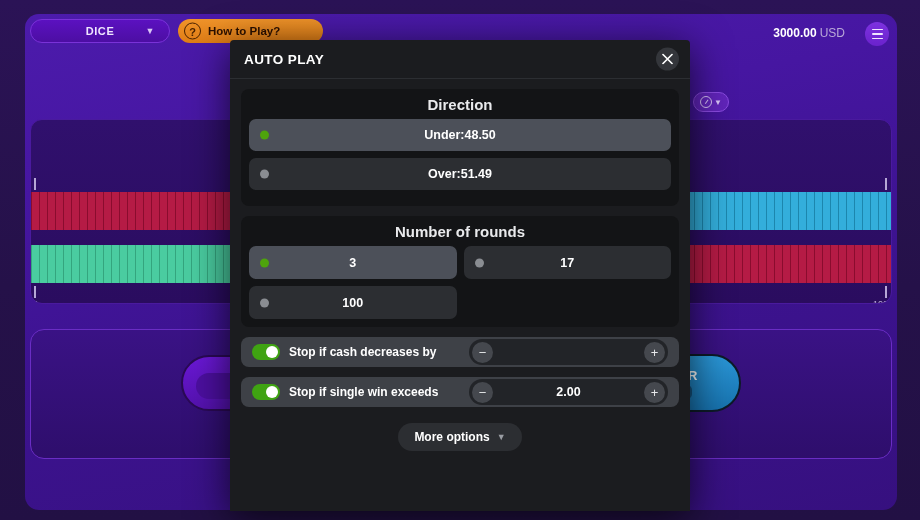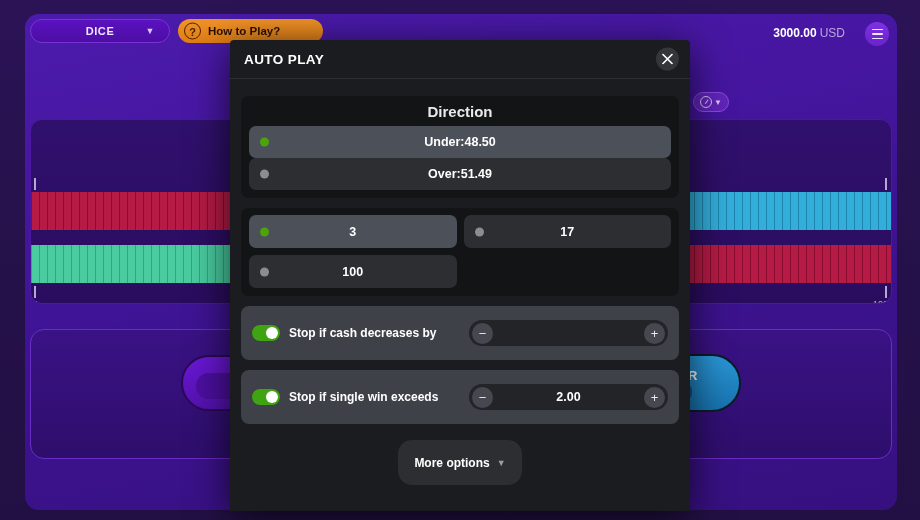--- a/index.html
+++ b/index.html
@@ -194,21 +194,20 @@
   .modal-backdrop { position: absolute; inset: 0; background: transparent; }
   .modal {
     position: absolute;
     left: 230px; top: 40px;
     width: 460px; height: 471px;
     background: #1b1c1f;
     border-radius: 4px 4px 0 0;
     box-shadow: 0 8px 40px rgba(0,0,0,0.7);
     display: flex; flex-direction: column;
     overflow: hidden;
-    gap: 7px;
   }
   .modal-header {
     position: relative;
     height: 39px; flex: 0 0 39px;
     display: flex; align-items: center;
     padding-left: 14px;
     border-bottom: 1px solid #2c2e32;
   }
   .modal-title {
     font-size: 13.5px; font-weight: bold;
@@ -240,41 +239,42 @@
     color: #e9eaec;
     margin-bottom: 6px;
   }
 
   .opt {
     position: relative;
     height: 32px;
     border-radius: 7px;
     background: #2c2e32;
     display: flex; align-items: center; justify-content: center;
-  }
-  .opt:last-child { margin-bottom: 0; }
+    margin-bottom: 7px;
+  }
+  .opt:last-child { margin-bottom: 8px; }
   .opt.selected { background: #4c5059; }
   .opt .dot {
     position: absolute; left: 11px; top: 50%;
     transform: translateY(-50%);
     width: 9px; height: 9px; border-radius: 50%;
     background: #8a8d92;
   }
   .opt.selected .dot { background: #4ea30c; }
   .opt .lbl { font-size: 12.5px; font-weight: bold; color: #ffffff; }
 
   .rounds-grid {
     display: grid;
     grid-template-columns: 1fr 1fr;
     gap: 7px 7px;
   }
   .rounds-grid .opt { margin-bottom: 0; height: 33px; }
 
   .stop-row {
-    height: 54px;
+    height: 30px;
     border-radius: 8px;
     background: #3e4147;
     display: flex; align-items: center;
     padding: 0 11px;
     margin-bottom: 10px;
   }
   .toggle {
     width: 28px; height: 16px; border-radius: 9px;
     background: #3fa312;
     position: relative; flex: 0 0 28px;
@@ -309,21 +309,21 @@
   .step-val {
     width: 100%; text-align: center;
     font-size: 12.5px; font-weight: bold; color: #ffffff;
   }
 
   .more-wrap {
     display: flex; align-items: center; justify-content: center;
     padding: 6px 0 0 0;
   }
   .more-btn {
-    height: 45px; border-radius: 14px;
+    height: 28px; border-radius: 14px;
     background: #2c2e32;
     display: flex; align-items: center; gap: 7px;
     padding: 0 16px;
   }
   .more-btn .txt { font-size: 12px; font-weight: bold; color: #ffffff; }
   .more-btn .cv { font-size: 9px; color: #9a9da3; }
 </style>
 </head>
 <body>
 
@@ -404,20 +404,21 @@
           <span class="dot"></span>
           <span class="lbl">Under:48.50</span>
         </div>
         <div class="opt">
           <span class="dot"></span>
           <span class="lbl">Over:51.49</span>
         </div>
       </div>
 
       <div class="group">
+        <div class="group-title">Number of rounds</div>
         <div class="rounds-grid">
           <div class="opt selected">
             <span class="dot"></span>
             <span class="lbl">3</span>
           </div>
           <div class="opt">
             <span class="dot"></span>
             <span class="lbl">17</span>
           </div>
           <div class="opt">

